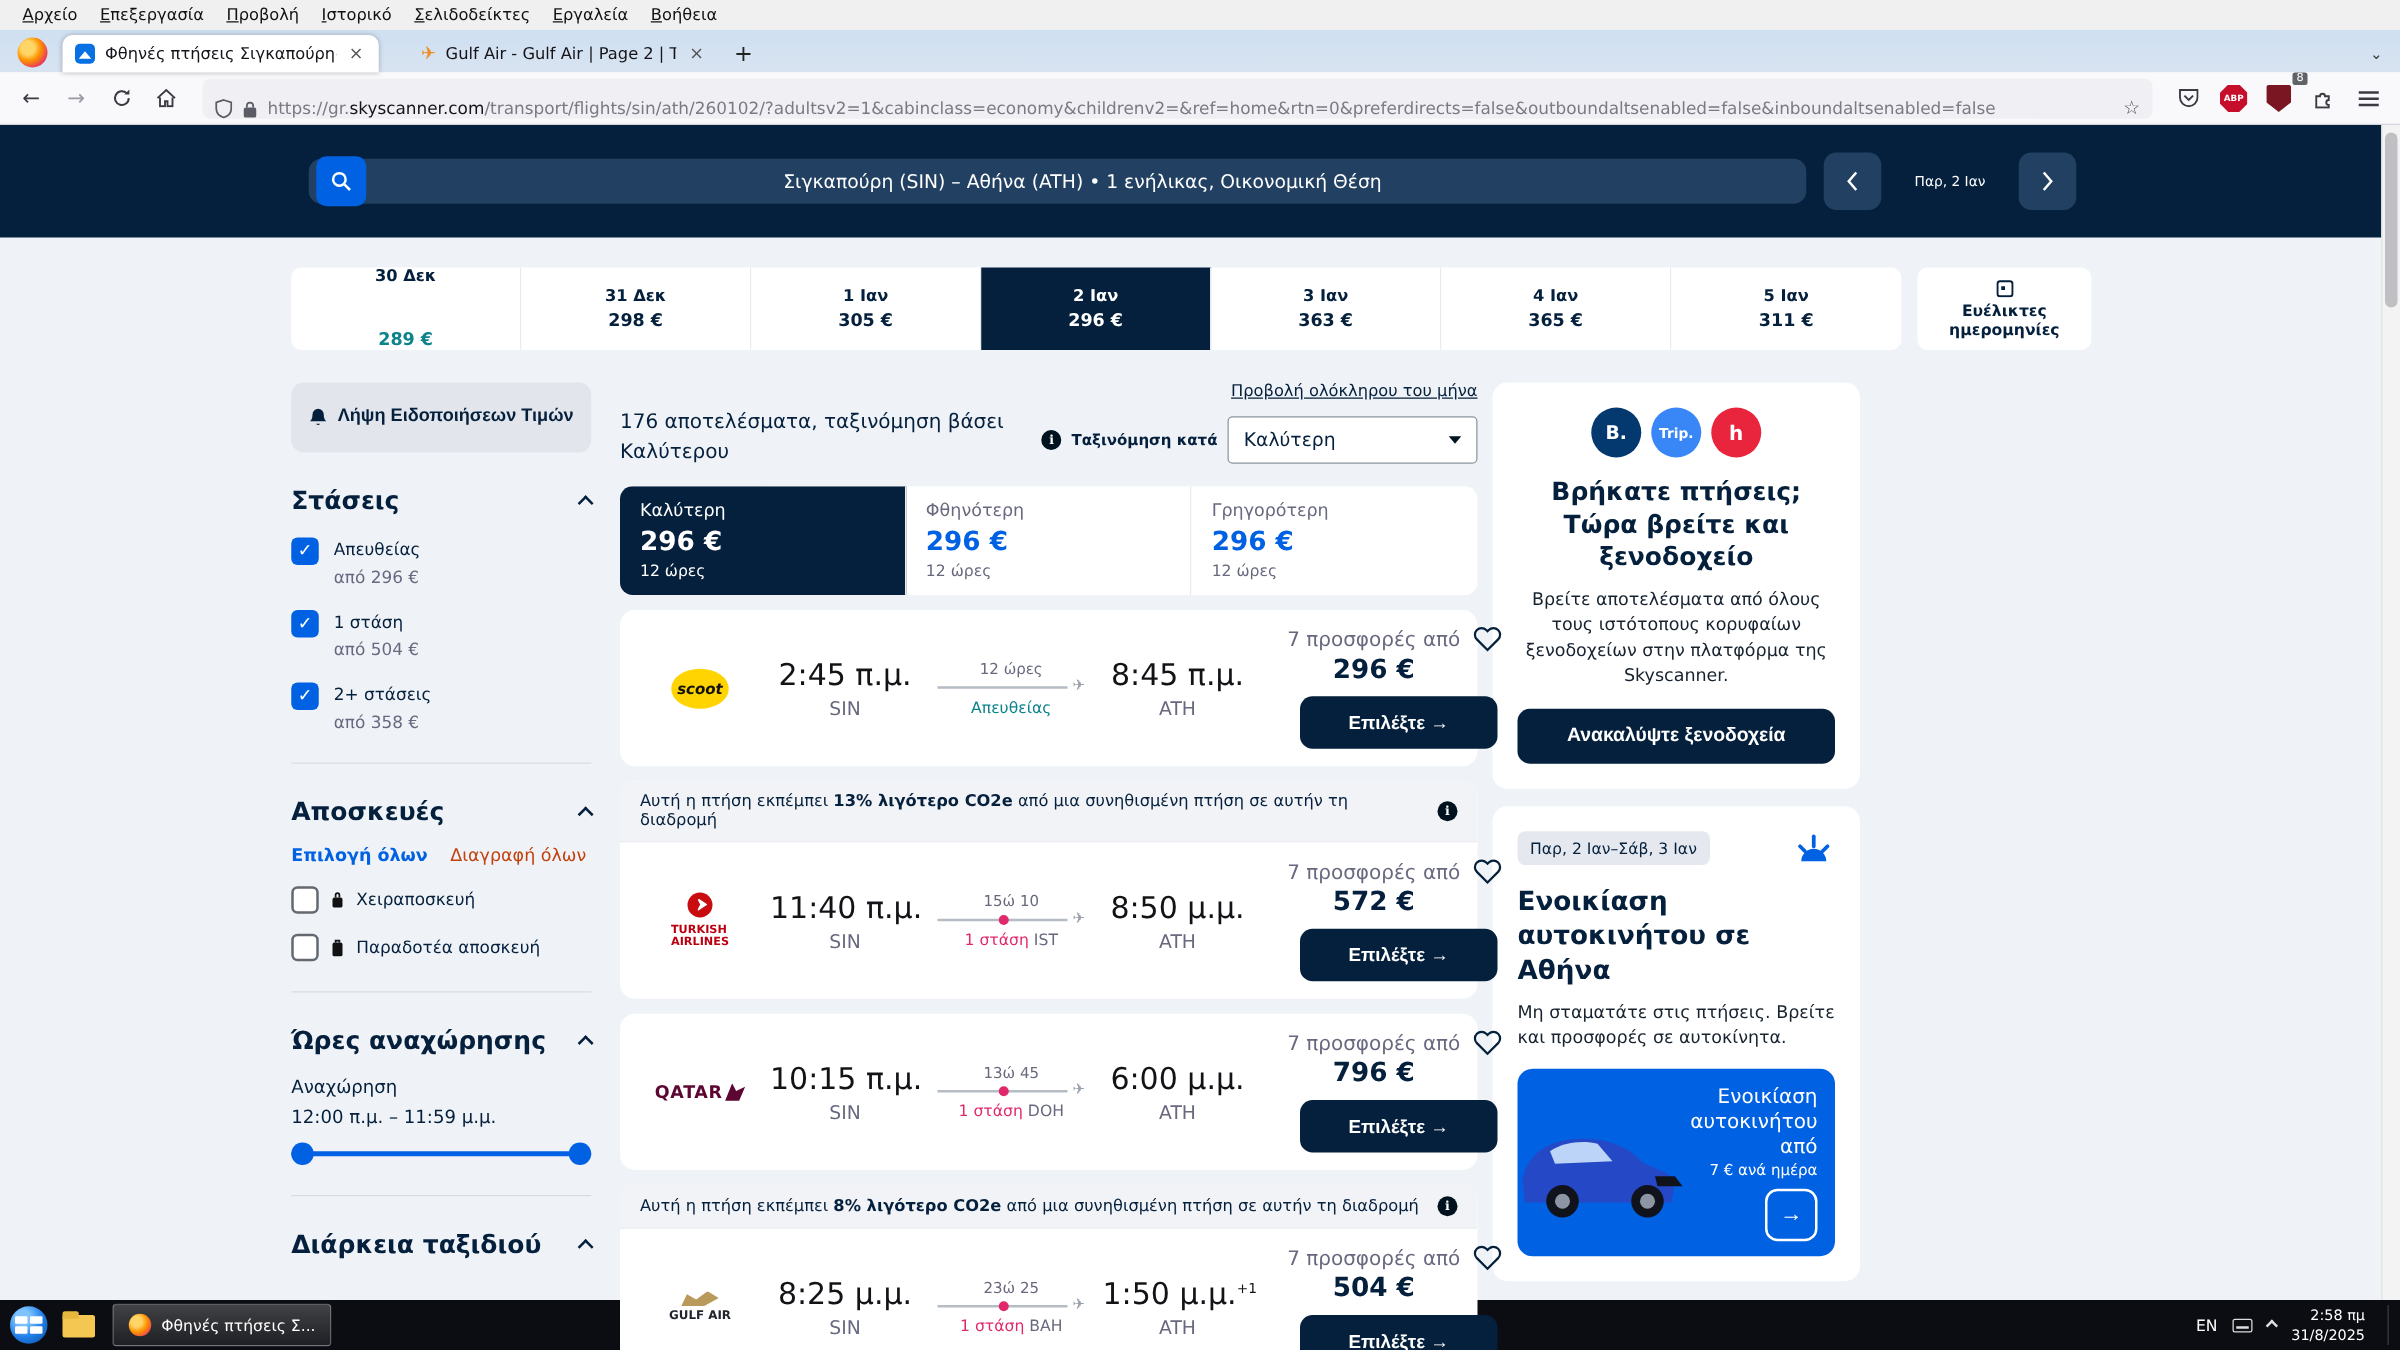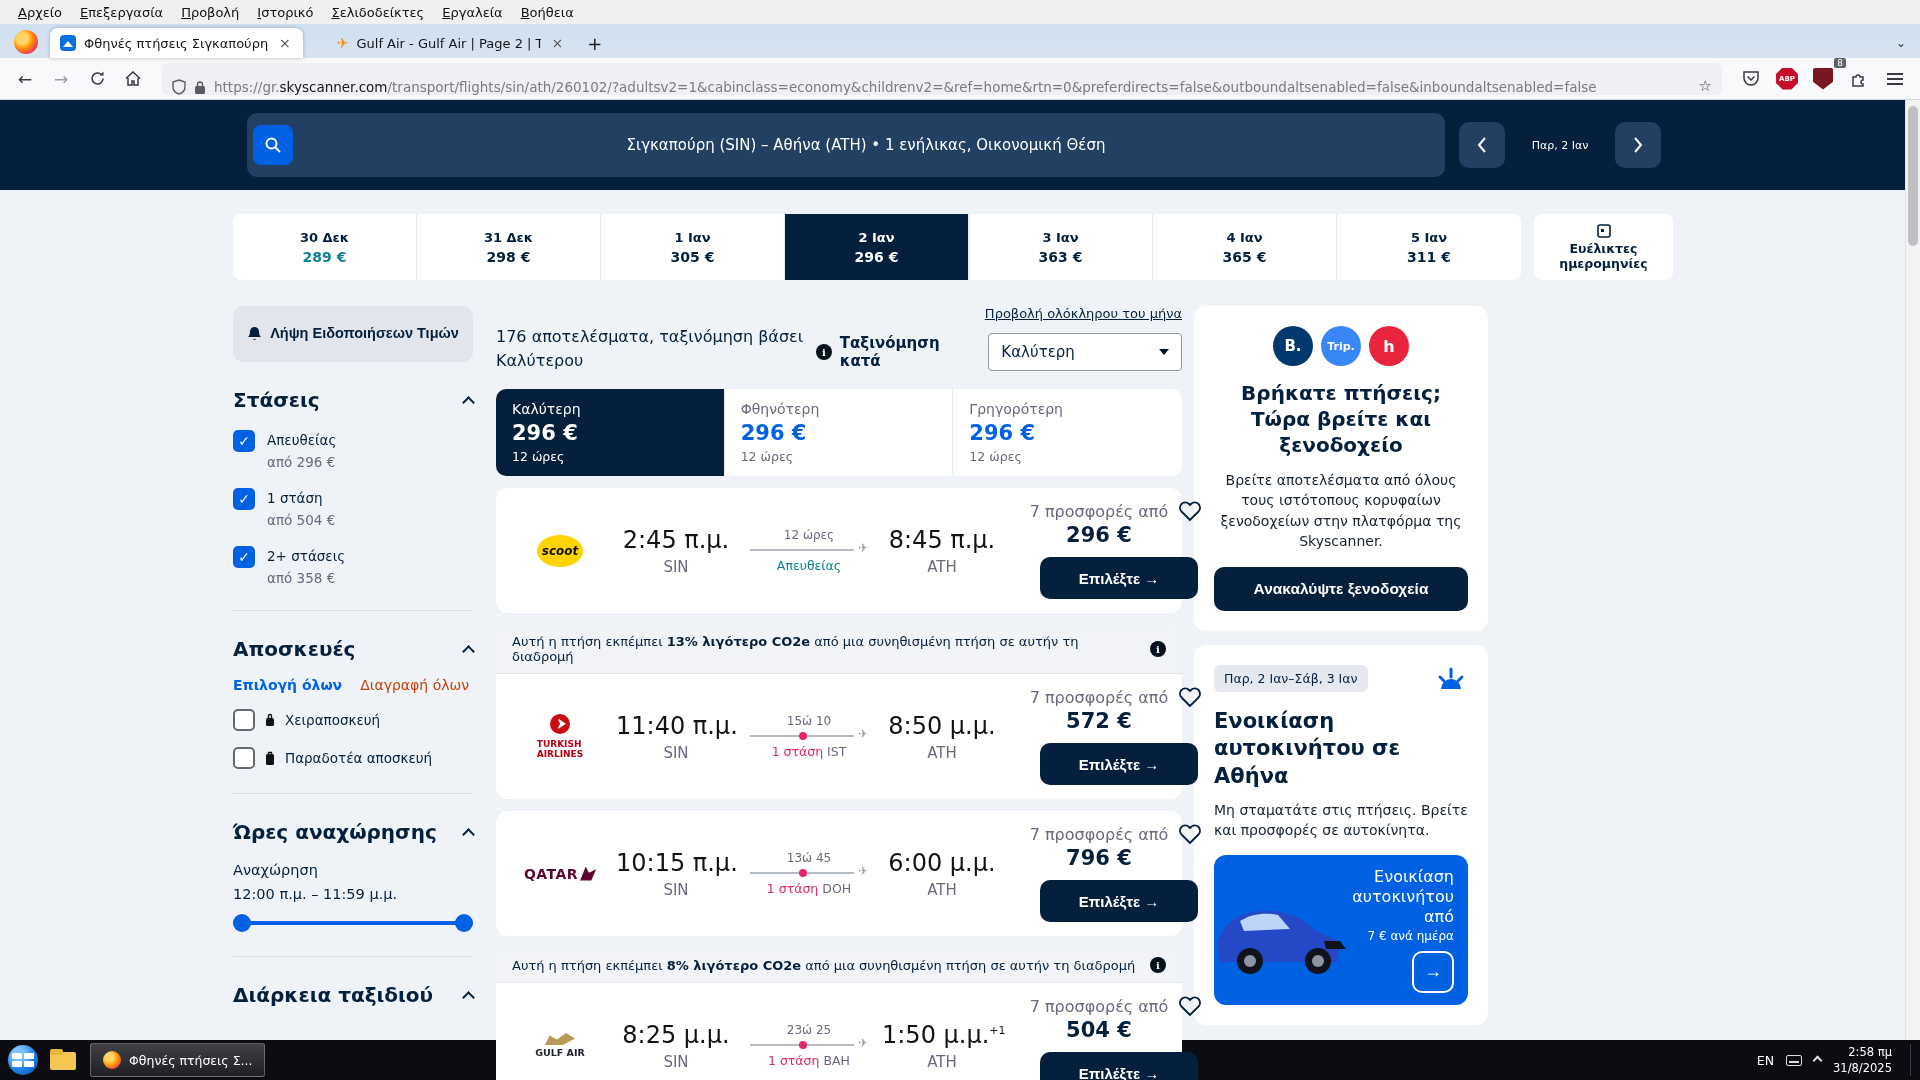--- a/index.html
+++ b/index.html
@@ -45,34 +45,34 @@
     clip-path:polygon(30% 0,70% 0,100% 30%,100% 70%,70% 100%,30% 100%,0 70%,0 30%); }
   .ubo{ width:20px; height:22px; background:#7a1622; position:relative; border-radius:2px 2px 8px 8px;
     clip-path:polygon(0 0,100% 0,100% 65%,50% 100%,0 65%); }
   .badge8{ position:absolute; top:-6px; right:-8px; background:#5f6368; color:#fff; font-size:9px;
     padding:0 3px; border-radius:2px; }
   .hamb{ display:flex; flex-direction:column; gap:3px; }
   .hamb i{ width:16px; height:2px; background:#3a3a42; }
   
   .page{ position:relative; height:940px; background:var(--pagebg); }
   .skyhead{ height:90px; background:var(--navy); display:flex; align-items:center; padding-left:247px; }
-  .searchpill{ width:1198px; height:64px; background:#224061; border-radius:10px;
+  .searchpill{ width:1198px; height:36px; background:#224061; border-radius:10px;
     display:flex; align-items:center; padding:6px; }
   .searchbtn{ width:40px; height:40px; background:var(--blue); border-radius:8px; border:none;
     display:flex; align-items:center; justify-content:center; flex:none; }
   .searchsum{ flex:1; text-align:center; color:#fff; font-size:15px; }
   .navbtn{ width:46px; height:46px; background:#224061; border-radius:10px; border:none; color:#fff;
     display:flex; align-items:center; justify-content:center; }
   .headdate{ color:#fff; font-size:11px; width:110px; text-align:center; }
   .content{ padding:24px 0 0 233px; }
   
   .datestrip{ display:flex; width:1440px; }
   .dcell{ width:184px; height:66px; background:#fff; display:flex; flex-direction:column;
     align-items:center; justify-content:center; gap:4px; border-right:1px solid #e8eaee; }
-  .dcell:first-child{ border-radius:8px 0 0 8px; }
+  .dcell:first-child{ border-radius:8px 0 0 8px;justify-content:space-between; }
   .dcell.last{ border-radius:0 8px 8px 0; border-right:none; }
   .dcell .dd{ font-size:13px; font-weight:bold; color:var(--navy); }
   .dcell .dp{ font-size:14px; font-weight:bold; color:var(--navy); }
   .dcell .dp.teal{ color:var(--teal); }
   .dcell.sel{ background:var(--navy); }
   .dcell.sel .dd,.dcell.sel .dp{ color:#fff; }
   .flexcell{ width:139px; height:66px; margin-left:13px; background:#fff; border-radius:8px;
     display:flex; flex-direction:column; align-items:center; justify-content:center; gap:3px;
     font-size:12.5px; font-weight:bold; color:var(--navy); text-align:center; }
   
@@ -106,21 +106,21 @@
   
   .main{ width:686px; }
   .viewmonth{ display:block; text-align:right; font-size:13px; color:var(--navy);
     text-decoration:underline; }
   .reshead{ display:flex; justify-content:space-between; margin-top:4px; }
   .ressum{ width:330px; font-size:16px; color:var(--navy); line-height:1.5; }
   .sortrow{ display:flex; align-items:center; gap:8px; margin-top:6px; }
   .info{ width:16px; height:16px; border-radius:50%; background:#01121f; color:#fff; font-size:10px;
     font-weight:bold; display:inline-flex; align-items:center; justify-content:center;
     font-family:"DejaVu Serif","Liberation Serif",serif; flex:none; }
-  .sortlab{ font-size:15px; font-weight:bold; color:var(--navy); }
+  .sortlab{ font-size:12px; font-weight:bold; color:var(--navy); }
   .sortsel{ width:200px; height:38px; background:#fff; border:1px solid #8f959d; border-radius:4px;
     display:flex; align-items:center; justify-content:space-between; padding:0 12px;
     font-size:15px; color:var(--navy); }
   .caret{ width:0; height:0; border-left:5px solid transparent; border-right:5px solid transparent;
     border-top:6px solid #01121f; }
   .sorttabs{ display:flex; margin-top:16px; border-radius:10px; overflow:hidden;
     background:#fff; }
   .stab{ width:229px; padding:12px 16px; border-right:1px solid #e8eaee; }
   .stab:last-child{ border-right:none; }
   .stab .l{ font-size:14px; color:var(--gray); }

